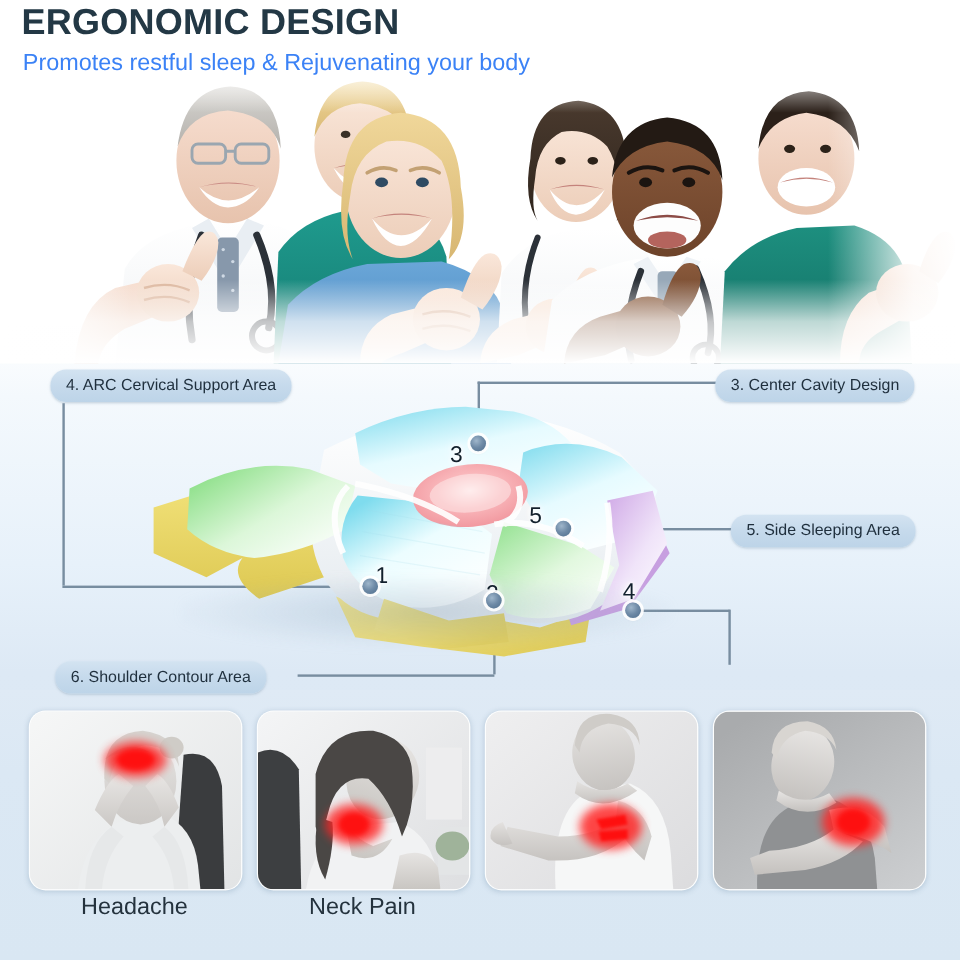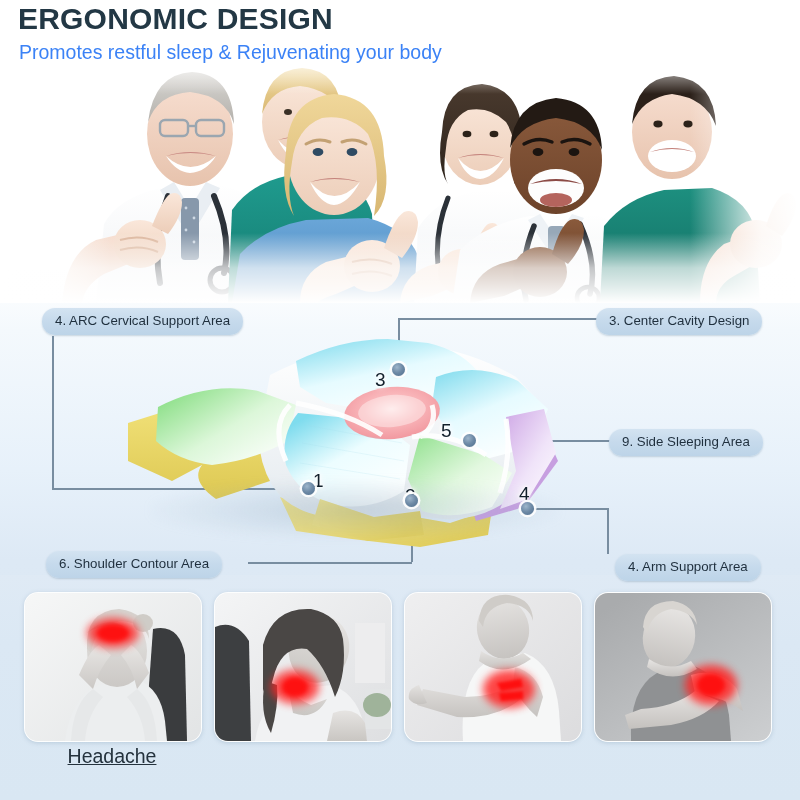--- a/index.html
+++ b/index.html
@@ -383,23 +383,22 @@
 
     <div class="lh" style="left:470px;top:440px;width:140px;"></div>
   </div>
 
   <div class="pill" style="left:42px;top:308px;">4. ARC Cervical Support Area</div>
 
   <div class="pill" style="left:46px;top:551px;">6. Shoulder Contour Area</div>
 
   <div class="pill" style="left:584px;top:308px;margin-left:12px;">3. Center Cavity Design</div>
 
-  <div class="pill" style="left:615px;top:554px;">4. Arm Support Area</div>
-
-  <div class="pill" style="left:609px;top:429px;">9. Side Sleeping Area</div>
+
+  <div class="pill" style="left:609px;top:429px;">5. Side Sleeping Area</div>
 
   <div class="marker">
     <div class="mnum" style="left:313px;top:471px;">1</div>
     <div class="mdot" style="left:302px;top:482px;"></div>
   </div>
 
   <div class="marker">
     <div class="mnum" style="left:405px;top:486px;">2</div>
     <div class="mdot" style="left:405px;top:494px;"></div>
   </div>
@@ -443,21 +442,21 @@
           <ellipse cx="118" cy="30" rx="10" ry="9" fill="#cfccc7"></ellipse>
           <path d="M54 82 Q64 58 74 52 L86 62 Q74 76 68 96 Z" fill="url(#grSkin1)"></path>
           <path d="M124 80 Q116 58 106 52 L96 62 Q108 76 112 96 Z" fill="url(#grSkin1)"></path>
           <path d="M46 148 Q48 110 68 96 L78 104 Q62 122 60 148 Z" fill="#e6e8e9"></path>
           <path d="M132 148 Q130 110 112 96 L102 104 Q118 122 120 148 Z" fill="#e6e8e9"></path>
           <ellipse cx="88" cy="40" rx="26" ry="15" fill="#ff2424" opacity=".80" style="filter:blur(4px)"></ellipse>
           <ellipse cx="88" cy="40" rx="16" ry="9" fill="#ff0d0d" opacity=".92" style="filter:blur(2px)"></ellipse>
         </svg>
       </div>
     </div>
-    <div class="caption" style="left:24px;text-decoration:underline;">Headache</div>
+    <div class="caption" style="left:24px;">Headache</div>
 
     <div class="card" style="left:214px;">
       <div class="ph">
         <svg width="176" height="148" viewBox="0 0 176 148">
           <defs>
             <linearGradient id="bgGrey2" x1="0" y1="0" x2="1" y2="1">
               <stop offset="0%" stop-color="#f4f5f6"></stop>
                 <stop offset="100%" stop-color="#dedfe1"></stop>
             </linearGradient>
             <linearGradient id="grSkin2" x1="0" y1="0" x2="0" y2="1">
@@ -474,20 +473,21 @@
           <ellipse cx="104" cy="56" rx="30" ry="34" fill="url(#grSkin2)" transform="rotate(16 104 56)"></ellipse>
           <path d="M48 52 Q58 14 96 16 Q124 22 128 46 Q132 80 120 104 Q110 72 92 56 Q66 52 58 86 Q52 110 48 96 Z" fill="#4a4745"></path>
           <path d="M50 88 Q44 120 56 140 Q64 112 62 92 Z" fill="#4a4745"></path>
           <path d="M72 90 Q80 106 96 112 L112 106 Q100 128 78 120 Z" fill="url(#grSkin2)"></path>
           <path d="M118 120 Q140 112 150 130 L152 148 L112 148 Z" fill="url(#grSkin2)"></path>
           <ellipse cx="80" cy="94" rx="24" ry="17" fill="#ff2424" opacity=".82" style="filter:blur(4px)"></ellipse>
           <ellipse cx="80" cy="94" rx="13" ry="10" fill="#ff0d0d" opacity=".92" style="filter:blur(2px)"></ellipse>
         </svg>
       </div>
     </div>
+    <div class="caption" style="left:214px;">Neck Pain</div>
 
     <div class="card" style="left:404px;">
       <div class="ph">
         <svg width="176" height="148" viewBox="0 0 176 148">
           <defs>
             <linearGradient id="bgGrey3" x1="0" y1="0" x2="1" y2="1">
               <stop offset="0%" stop-color="#efeff0"></stop>
                 <stop offset="100%" stop-color="#dcdcde"></stop>
             </linearGradient>
             <linearGradient id="grSkin3" x1="0" y1="0" x2="0" y2="1">

